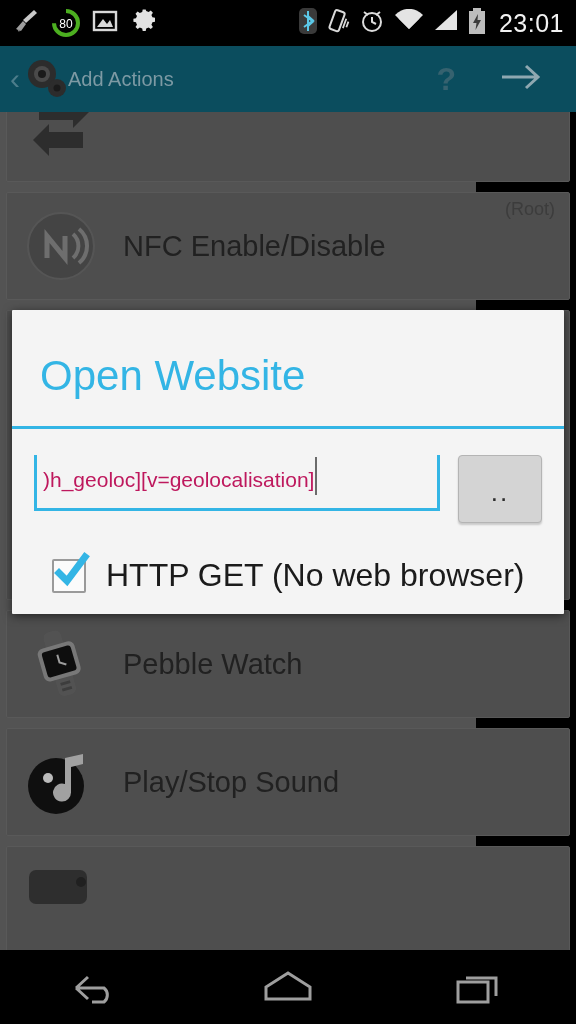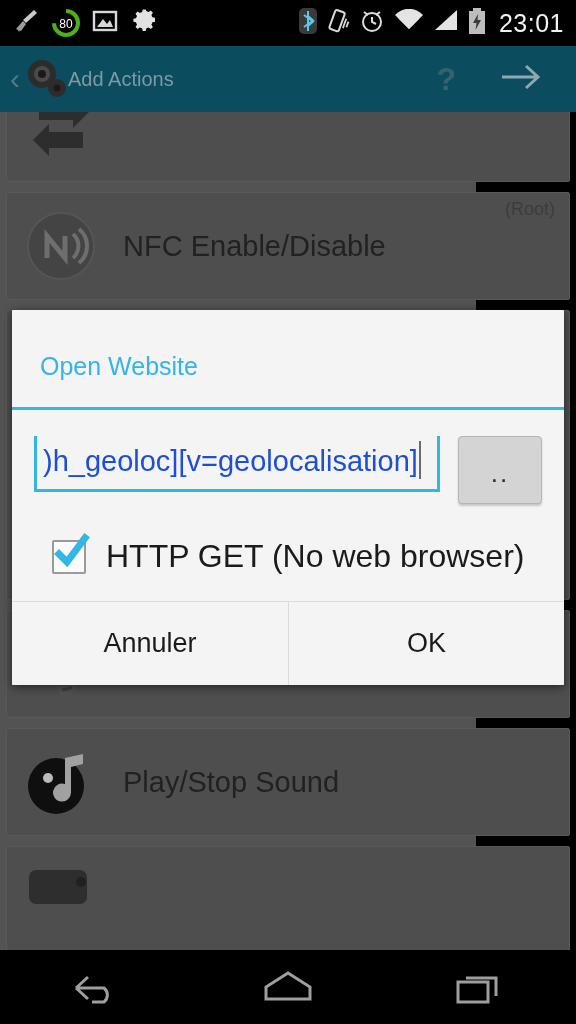--- a/index.html
+++ b/index.html
@@ -46,34 +46,34 @@
 
   
   .dim { position: absolute; top: 112px; left: 0; width: 576px; height: 838px;
          background: rgba(0,0,0,0.22); }
   .dialog {
     position: absolute; left: 12px; top: 310px; width: 552px;
     background: #f4f4f4;
     box-shadow: 0 2px 10px rgba(0,0,0,0.55);
     border-radius: 1px;
   }
-  .dlg-title { color: #33b5e5; font-size: 25px; padding: 42px 0 26px 28px; }
+  .dlg-title { color: #33b5e5; font-size: 42px; padding: 42px 0 26px 28px; }
   .dlg-rule { height: 3px; background: #33b5e5; }
   .dlg-body { padding: 26px 22px 20px 22px; }
   .inputrow { display: flex; align-items: flex-start; gap: 18px; }
   .textfield {
     flex: 1 1 auto; position: relative; height: 56px;
     border-bottom: 3px solid #33b5e5;
     border-left: 3px solid #33b5e5; border-right: 3px solid #33b5e5;
   }
   .textfield-inner {
     position: absolute; left: 6px; right: 4px; top: 0; height: 50px;
     overflow: hidden; white-space: nowrap;
   }
-  .tf-text { font-size: 29px; color: #1d4ed8; line-height: 50px; }
+  .tf-text { font-size: 21px; color: #be185d; line-height: 50px; }
   .tf-caret {
     display: inline-block; width: 2px; height: 38px; background: #6b6b6b;
     vertical-align: -8px; margin-left: 1px;
   }
   .browsebtn {
     flex: none; width: 84px; height: 68px; background: #d4d4d4;
     border: 1px solid #b4b4b4; border-radius: 4px;
     box-shadow: 0 2px 2px rgba(0,0,0,0.18);
     color: #2d2d2d; font-size: 26px;
     display: flex; align-items: flex-end; justify-content: center;
@@ -296,24 +296,20 @@
 
       <div class="checkrow">
         <span class="cbox">
           <svg width="42" height="42" viewBox="0 0 42 42">
             <path d="M9 24 L17 32 L35 8" stroke="#33b5e5" stroke-width="7" fill="none" stroke-linecap="square"></path>
           </svg>
         </span>
         <span class="checklabel">HTTP GET (No web browser)</span>
       </div>
 
-      <div class="dlg-btnbar" style="margin-left:-22px;margin-right:-22px;margin-bottom:-20px;">
-        <div class="dlg-btn">Annuler</div>
-        <div class="dlg-btn">OK</div>
-      </div>
     </div>
   </div>
 
   <div class="navbar">
     <div class="navbtn">
       <svg width="52" height="38" viewBox="0 0 52 38">
         <path d="M6 20 L18 9 M6 20 L18 31 M6 20 L34 20 A9 9 0 0 1 34 34 L22 34" stroke="#9e9e9e" stroke-width="3" fill="none"></path>
       </svg>
     </div>
     <div class="navbtn">

